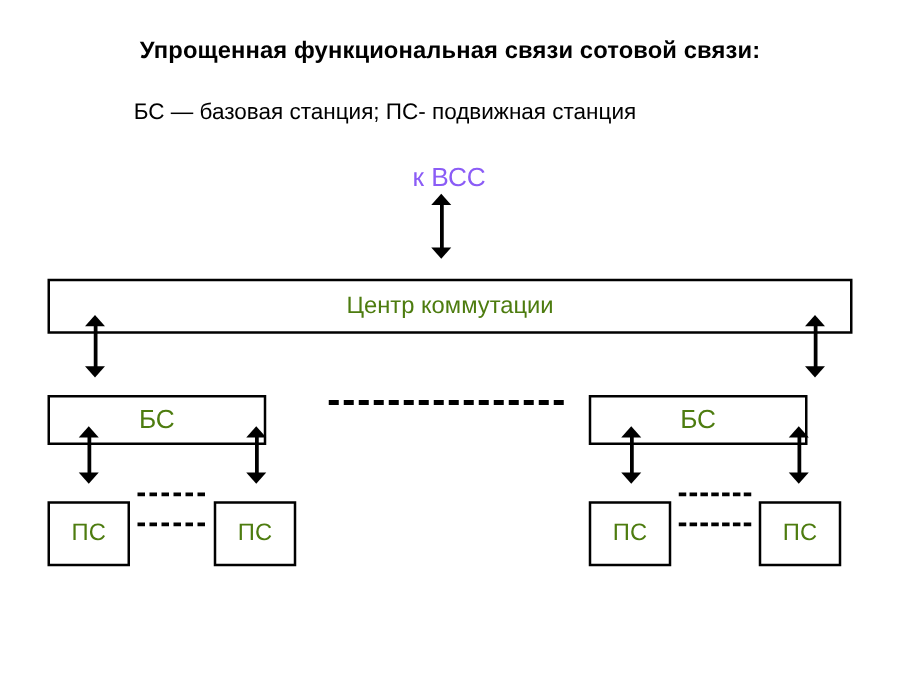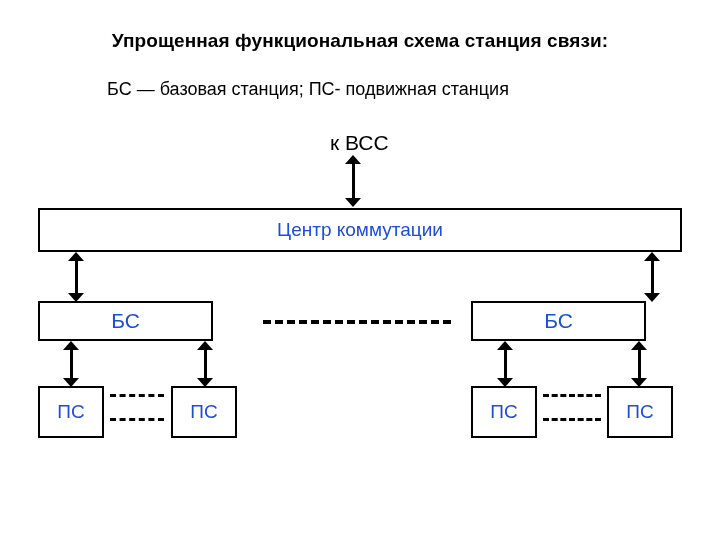--- a/index.html
+++ b/index.html
@@ -37,33 +37,34 @@
     width: 616px;
     text-align: center;
     font-size: 18px;
     color: #000;
   }
   .label-bcc {
     position: absolute;
     left: 330px;
     top: 131px;
     font-size: 21px;
-    color: #000000;
+    color: #8b5cf6;
     font-weight: normal;
     white-space: nowrap;
   }
   .box {
     position: absolute;
     box-sizing: border-box;
     border: 2px solid #000;
     background: #fff;
     display: flex;
     align-items: center;
     justify-content: center;
-    color: #1d4ed8;
+    color: #4d7c0f;
+    margin-top: 15px;
   }
   .box-switch {
     left: 38px;
     top: 208px;
     width: 644px;
     height: 44px;
     font-size: 19px;
   }
   .box-bs {
     width: 175px;
@@ -130,21 +131,21 @@
   .dash-ps-l-top { left: 110px; top: 394px; width: 54px; border-top: 3px dashed #000; }
   .dash-ps-l-bot { left: 110px; top: 418px; width: 54px; border-top: 3px dashed #000; }
   .dash-ps-r-top { left: 543px; top: 394px; width: 58px; border-top: 3px dashed #000; }
   .dash-ps-r-bot { left: 543px; top: 418px; width: 58px; border-top: 3px dashed #000; }
 </style>
 </head>
 <body>
 
 <div class="page">
 
-  <div class="title">Упрощенная функциональная схема станция связи:</div>
+  <div class="title">Упрощенная функциональная связи сотовой связи:</div>
   <div class="subtitle">БС — базовая станция; ПС- подвижная станция</div>
 
   <div class="label-bcc">к ВСС</div>
 
   <div class="varrow arrow-bcc">
     <div class="head-up"></div>
     <div class="shaft"></div>
     <div class="head-down"></div>
   </div>
 

